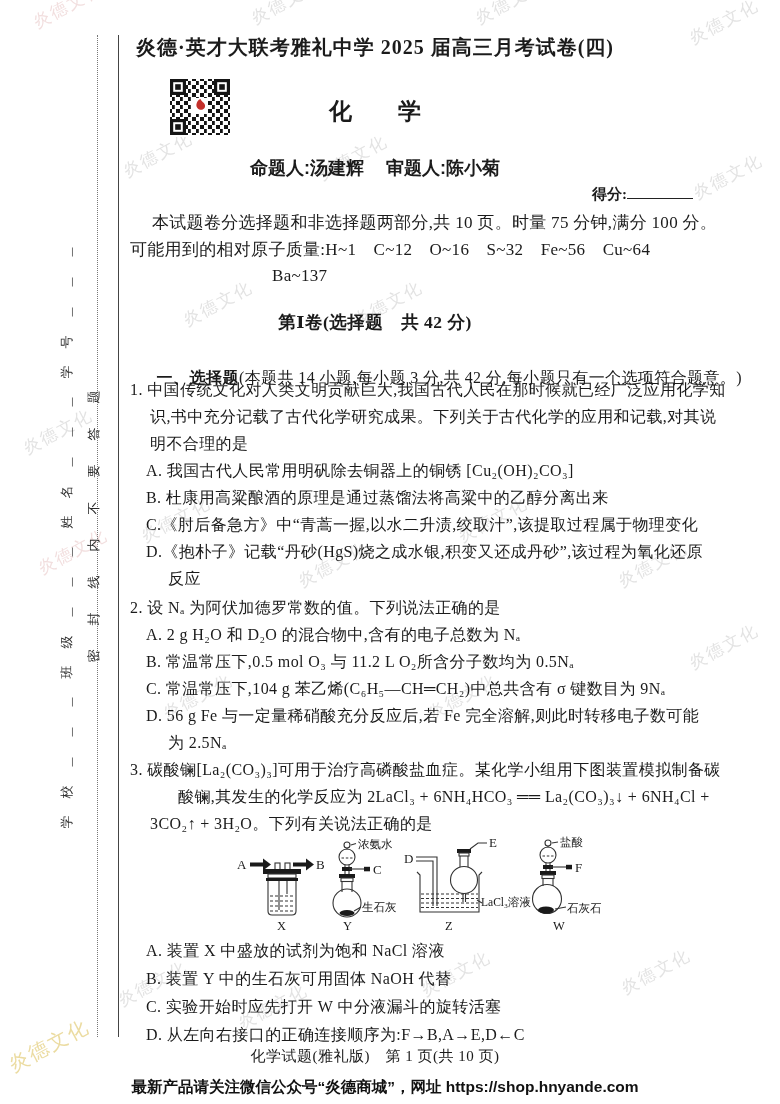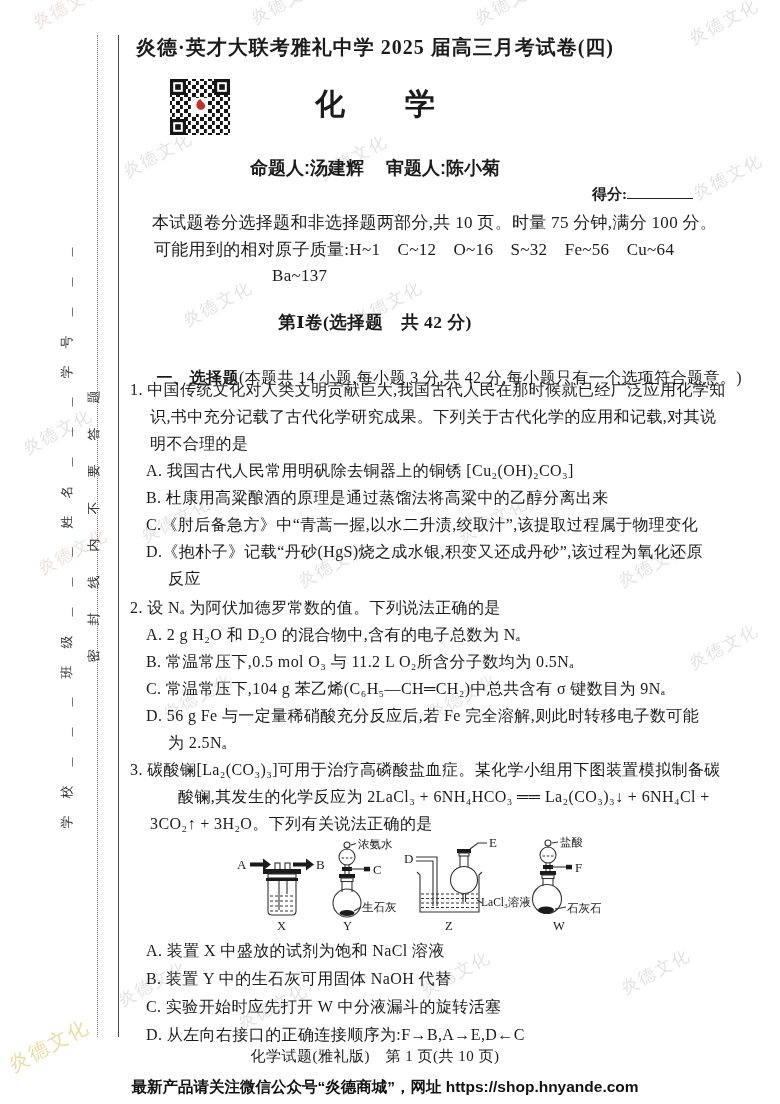--- a/index.html
+++ b/index.html
@@ -10,29 +10,29 @@
   .layer{position:absolute;inset:0;z-index:2;}
   .vline{position:absolute;top:35px;height:1002px;width:0;}
   .vline.dotted{left:97px;border-left:1.5px dotted #777;}
   .vline.solid{left:118px;border-left:1.5px solid #444;}
   .rot{position:absolute;transform:rotate(-90deg);transform-origin:center center;
        white-space:nowrap;color:#2a2a2a;line-height:1;}
   .seal-text{width:320px;left:-67px;top:508px;font-size:13px;letter-spacing:24px;text-align:center;}
   .fields-text{width:620px;left:-244px;top:522px;font-size:13px;letter-spacing:17px;text-align:center;}
   .center{position:absolute;left:0;width:750px;text-align:center;white-space:nowrap;}
   .title{top:34px;font-size:20px;font-weight:bold;letter-spacing:1px;}
-  .subject{top:84px;font-size:30px;font-weight:bold;}
+  .subject{top:96px;font-size:23px;font-weight:bold;}
   .examiners{top:156px;font-family:"Liberation Sans","DejaVu Sans",sans-serif;
              font-weight:bold;font-size:18px;}
   .examiners span{margin:0 11px;}
   .score{position:absolute;left:592px;top:184px;font-size:15px;font-weight:bold;}
   .score-line{display:inline-block;width:66px;height:14px;border-bottom:1.2px solid #222;}
   .para{position:absolute;font-size:17px;letter-spacing:.3px;white-space:pre;line-height:1.2;}
   .p1{left:130px;top:213px;text-indent:22px;}
-  .p2{left:130px;top:240px;margin-left:24px;}
+  .p2{left:130px;top:240px;}
   .p3{left:272px;top:266px;}
   .section-heading{top:310px;font-size:17.5px;font-weight:bold;letter-spacing:.5px;}
   .intro{left:130px;top:349px;}
   .intro b{letter-spacing:.5px;}
   .tline{position:absolute;font-size:16px;letter-spacing:.4px;white-space:pre;line-height:1.2;}
   .qr{position:absolute;left:168px;top:77px;width:64px;height:60px;}
   .apparatus{position:absolute;left:130px;top:836px;}
   .apparatus text{font-family:"Liberation Serif","DejaVu Serif",serif;fill:#1b1b1b;}
   .footer-page{top:1047px;font-size:15px;letter-spacing:.5px;}
   .footer-ad{position:absolute;left:0;width:770px;text-align:center;top:1077px;

